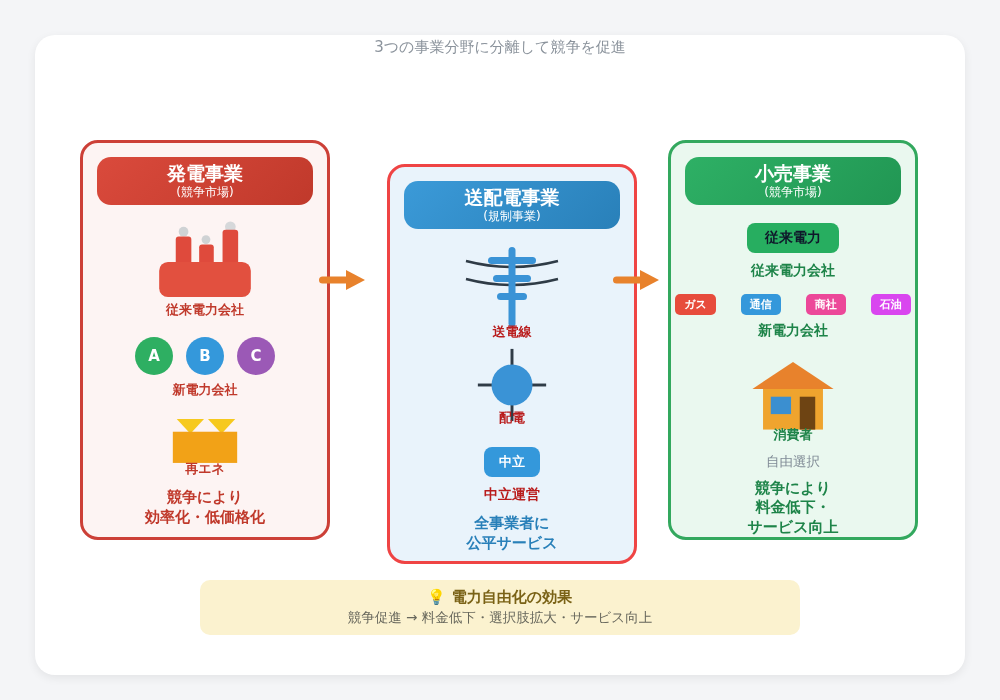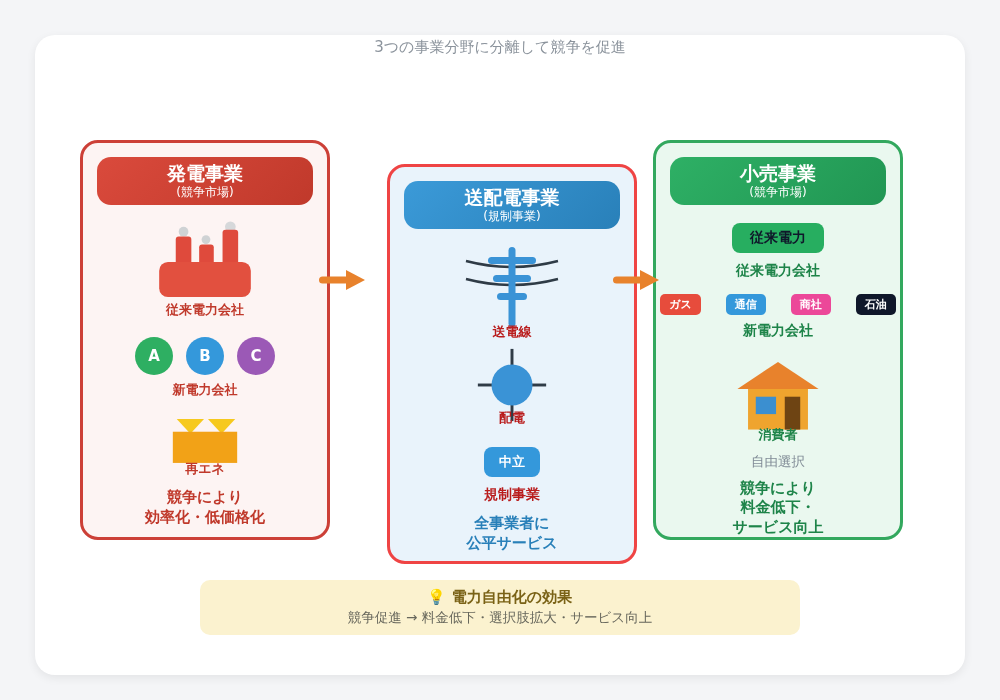--- a/index.html
+++ b/index.html
@@ -36,21 +36,21 @@
     position: absolute;
     top: 105px;
     width: 250px; height: 400px;
     border-radius: 18px;
     display: flex;
     flex-direction: column;
     align-items: center;
   }
   .col-gen   { left: 45px;  border: 3px solid #cc4037; background: #fdf4f3; }
   .col-trans { left: 352px; border: 3px solid #ef4444; background: #e9f3fb; margin-top: 24px; }
-  .col-ret   { left: 618px; border: 3px solid #33a85e; background: #eaf8ef; }
+  .col-ret   { left: 633px; border: 3px solid #33a85e; background: #eaf8ef; }
 
   .col-header {
     margin-top: 14px;
     width: 216px;
     border-radius: 14px;
     text-align: center;
     padding: 4px 0 6px;
     color: #ffffff;
   }
   .hdr-gen   { background: linear-gradient(135deg, #da4a3c, #c0392b); }
@@ -195,39 +195,39 @@
     <div class="lbl lbl-trans lbl-line">送電線</div>
     <svg class="icon-hub" viewBox="0 0 90 82" width="88" height="80">
       <line x1="45" y1="4" x2="45" y2="26" stroke="#2f3b46" stroke-width="3"></line>
       <line x1="45" y1="56" x2="45" y2="78" stroke="#2f3b46" stroke-width="3"></line>
       <line x1="10" y1="41" x2="30" y2="41" stroke="#2f3b46" stroke-width="3"></line>
       <line x1="60" y1="41" x2="80" y2="41" stroke="#2f3b46" stroke-width="3"></line>
       <circle cx="45" cy="41" r="21" fill="#3a93d6"></circle>
     </svg>
     <div class="lbl lbl-trans lbl-dist">配電</div>
     <div class="badge-neutral">中立</div>
-    <div class="lbl lbl-trans lbl-neutral">規制事業</div>
+    <div class="lbl lbl-trans lbl-neutral">中立運営</div>
     <div class="effect effect-trans">
       <div>全事業者に</div>
       <div>公平サービス</div>
     </div>
   </div>
 
   <div class="col col-ret">
     <div class="col-header hdr-ret">
       <div class="hdr-title">小売事業</div>
       <div class="hdr-sub">(競争市場)</div>
     </div>
     <div class="badge-incumbent">従来電力</div>
     <div class="lbl lbl-ret lbl-incumbent">従来電力会社</div>
     <div class="entrants-row">
       <span class="entrant" style="background: rgb(231, 76, 60);">ガス</span>
       <span class="entrant" style="background: rgb(52, 152, 219);">通信</span>
       <span class="entrant" style="background: #ec4899;">商社</span>
-      <span class="entrant" style="background: #0f172a;">石油</span>
+      <span class="entrant" style="background: #d946ef;">石油</span>
     </div>
     <div class="lbl lbl-ret lbl-entrants">新電力会社</div>
     <svg class="icon-house" viewBox="0 0 92 74" width="90" height="72">
       <polygon points="46,2 88,30 4,30" fill="#e8822c"></polygon>
       <rect x="15" y="30" width="62" height="42" fill="#efa42e"></rect>
       <rect x="23" y="38" width="21" height="18" fill="#3b8fd0"></rect>
       <rect x="53" y="38" width="16" height="34" fill="#6e4413"></rect>
     </svg>
     <div class="lbl lbl-ret lbl-consumer">消費者</div>
     <div class="lbl lbl-choice">自由選択</div>

